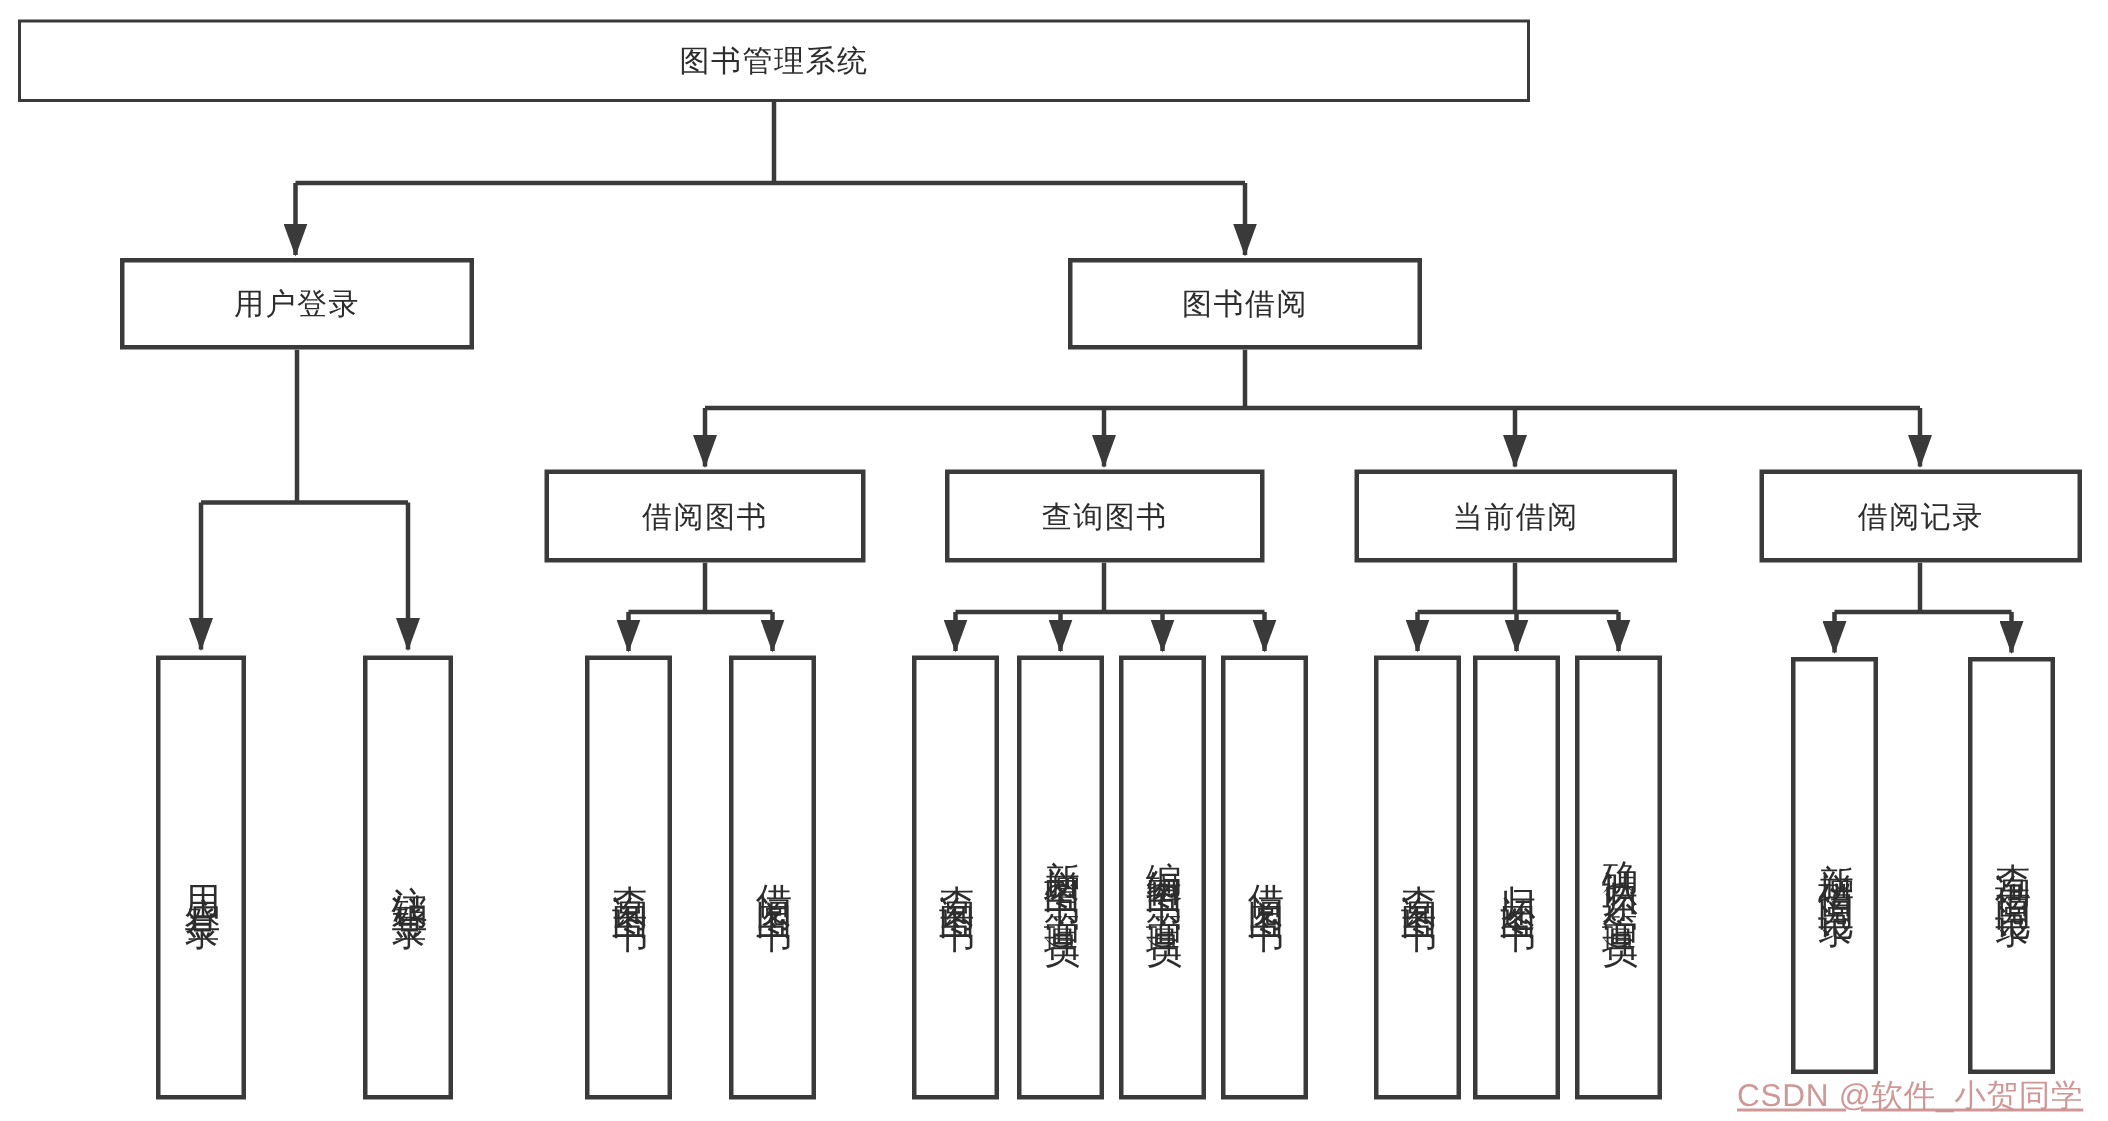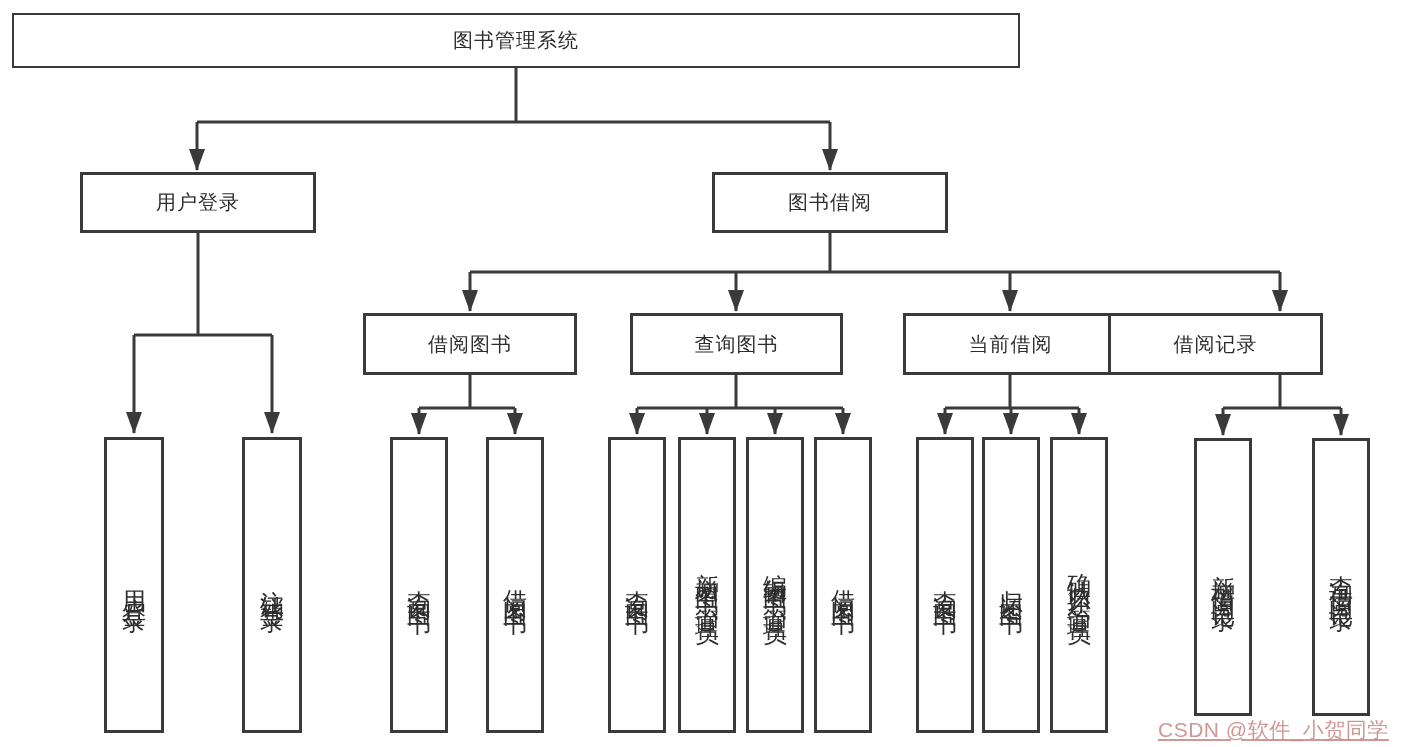--- a/index.html
+++ b/index.html
@@ -120,21 +120,21 @@
   </svg>
 
   <div class="node h root" style="left:12px;top:13px;width:1008px;height:55px">图书管理系统</div>
 
   <div class="node h" style="left:80px;top:172px;width:236px;height:61px">用户登录</div>
   <div class="node h" style="left:712px;top:172px;width:236px;height:61px">图书借阅</div>
 
   <div class="node h" style="left:363px;top:313px;width:214px;height:62px">借阅图书</div>
   <div class="node h" style="left:630px;top:313px;width:213px;height:62px">查询图书</div>
   <div class="node h" style="left:903px;top:313px;width:215px;height:62px">当前借阅</div>
-  <div class="node h" style="left:1108px;top:313px;width:215px;height:62px">借阅记录</div>
+  <div class="node h" style="left:1173px;top:313px;width:215px;height:62px">借阅记录</div>
 
   <div class="node v" style="left:104px;top:437px;width:60px;height:296px">用户登录</div>
   <div class="node v" style="left:242px;top:437px;width:60px;height:296px">注销登录</div>
 
   <div class="node v" style="left:390px;top:437px;width:58px;height:296px">查询图书</div>
   <div class="node v" style="left:486px;top:437px;width:58px;height:296px">借阅图书</div>
 
   <div class="node v" style="left:608px;top:437px;width:58px;height:296px">查询图书</div>
   <div class="node v" style="left:678px;top:437px;width:58px;height:296px">新增图书（管理员）</div>
   <div class="node v" style="left:746px;top:437px;width:58px;height:296px">编辑图书（管理员）</div>

